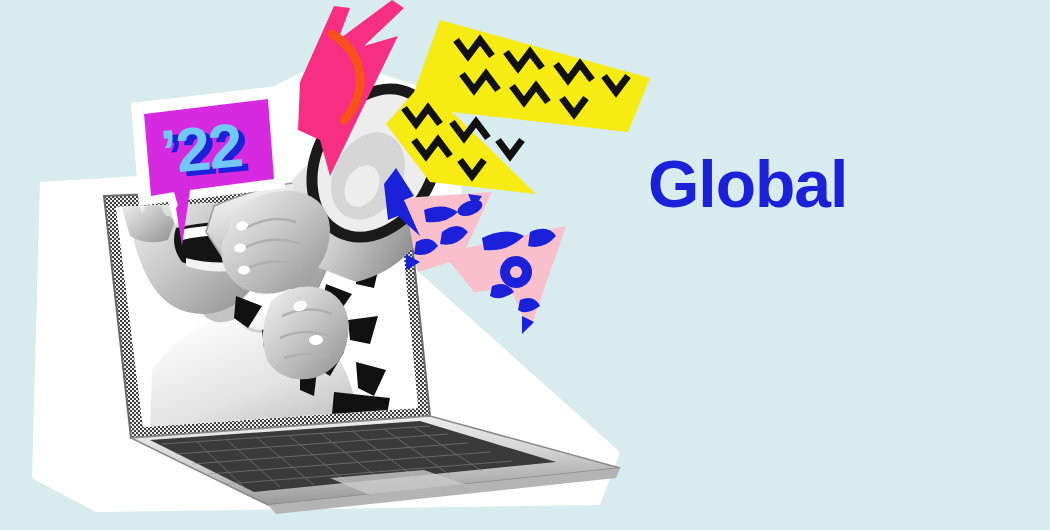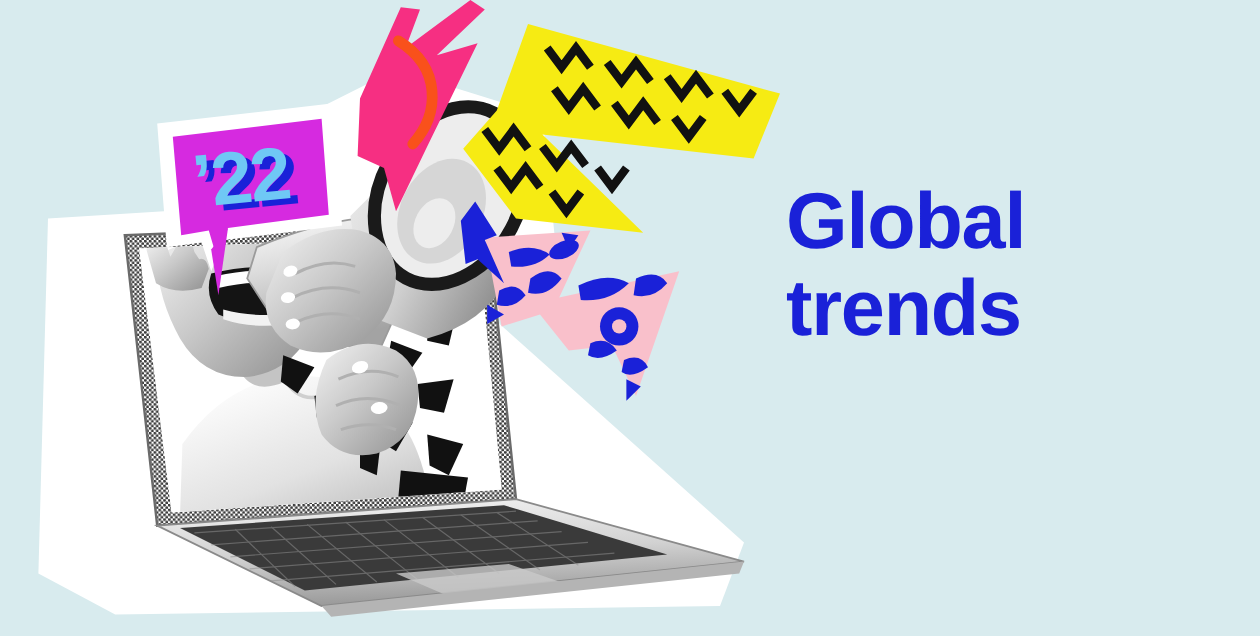--- a/index.html
+++ b/index.html
@@ -16,21 +16,20 @@
 
   
   #headline{
     position:absolute;left:648px;top:148px;width:390px;
     color:#1a21d8;
     font-weight:bold;
     font-size:66px;
     line-height:72px;
     letter-spacing:-1px;
     font-family:"Liberation Sans", sans-serif;
-    margin-left:7px;
   }
   #headline div{white-space:nowrap;}
 
   
   #collage{position:absolute;left:0;top:0;width:660px;height:530px;}
   #collage svg{position:absolute;left:0;top:0;}
 </style>
 </head>
 <body>
 
@@ -271,16 +270,15 @@
     <div class="layer" style="left:161px;top:111px;width:120px;height:80px;
                 font-size:62px;font-weight:bold;color:#6fc8f5;
                 transform:rotate(-5.5deg);letter-spacing:-2px;
                 font-family:'Liberation Sans',sans-serif;">
       <span>’22</span>
     </div>
   </div>
 
   <div id="headline">
     <div>Global</div>
-    <div>trends</div>
   </div>
 
 </div>
 
 </body></html>

